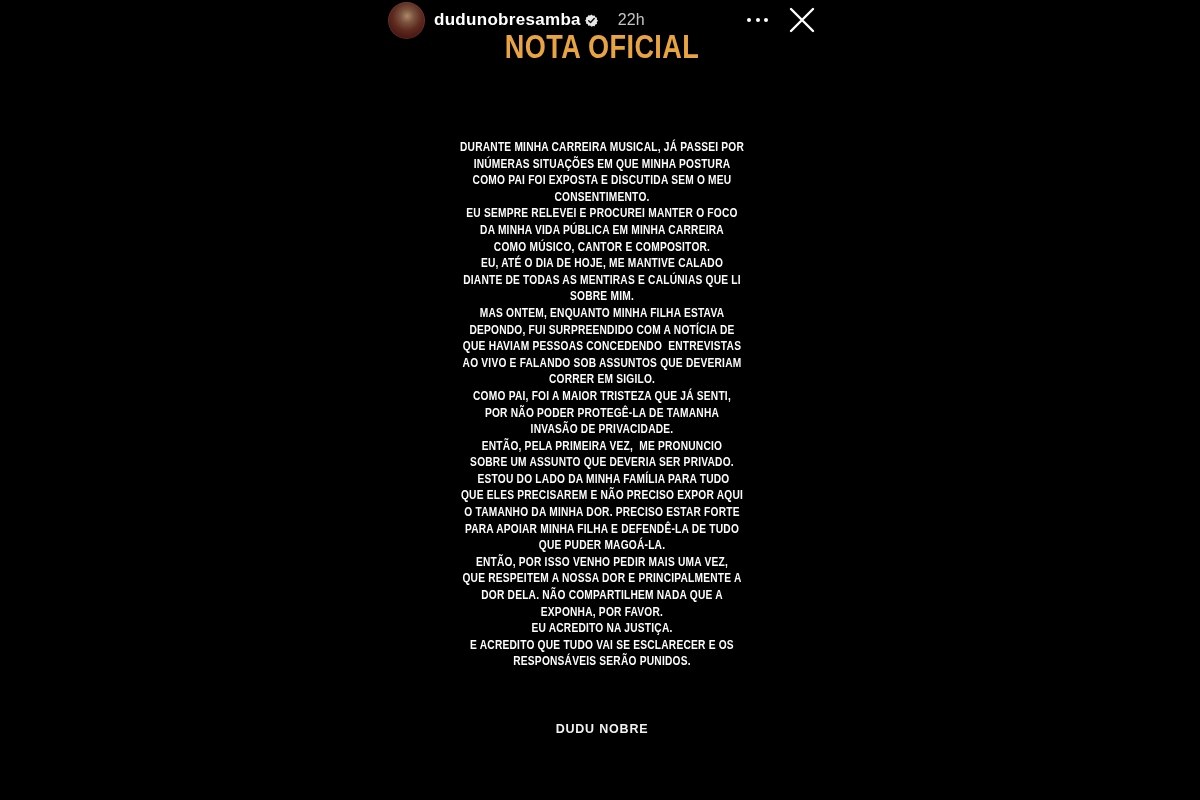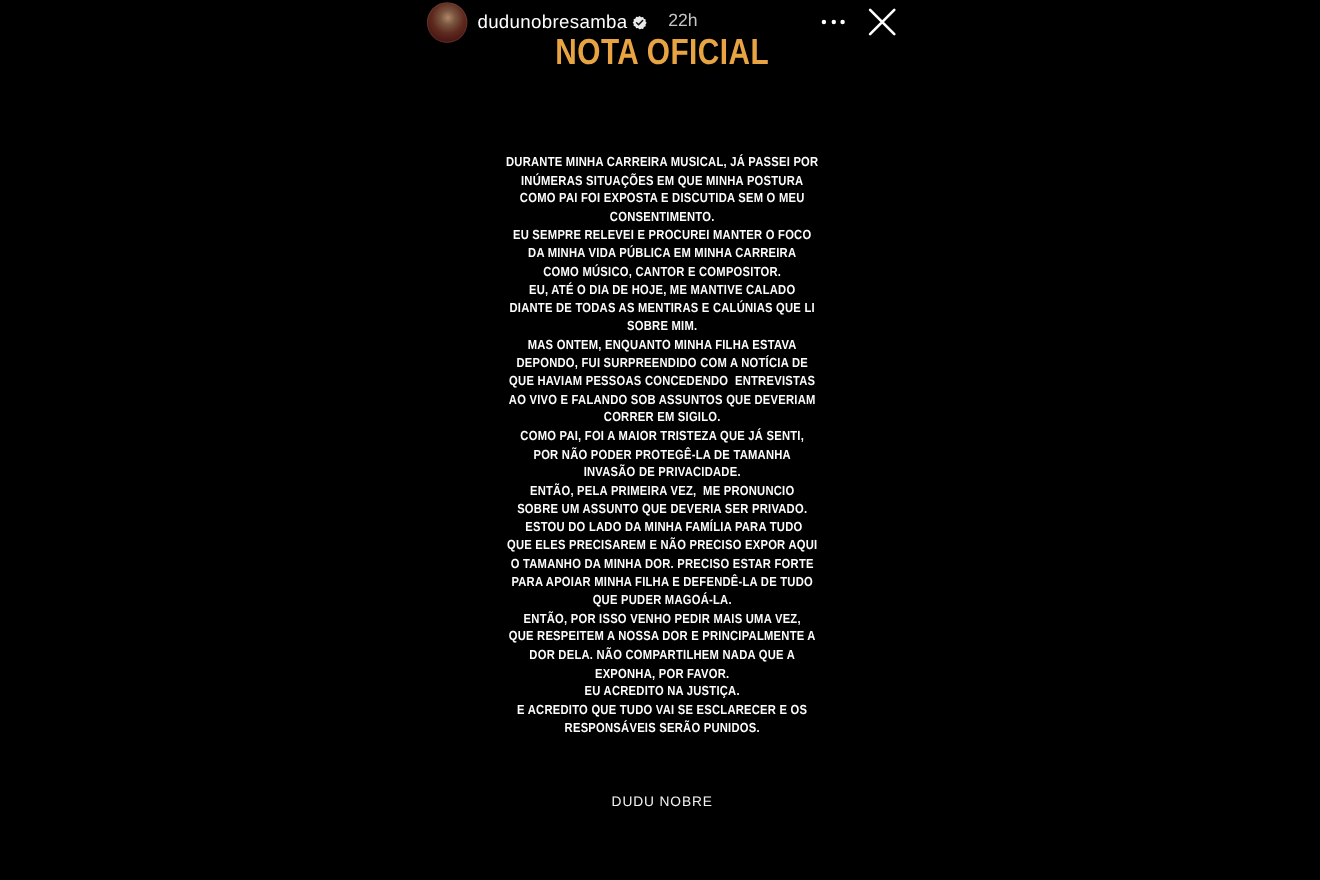--- a/index.html
+++ b/index.html
@@ -34,21 +34,21 @@
     margin-top: 1px;
     flex: 0 0 auto;
     background:
       radial-gradient(circle at 52% 38%, #b08968 0%, #7a5540 22%, #5e2a1f 48%, #4a1713 72%, #2d0d0a 100%);
     box-shadow: inset 0 0 0 1px rgba(255,255,255,0.08);
   }
   .username {
     margin-left: 9px;
     color: #fff;
     font-size: 17px;
-    font-weight: 400;
+    font-weight: 700;
     letter-spacing: 0.3px;
     white-space: nowrap;
   }
   .verified {
     margin-left: 4px;
     width: 13px; height: 13px;
     flex: 0 0 auto;
   }
   .timestamp {
     margin-left: 20px;
@@ -115,21 +115,21 @@
     white-space: pre;
   }
 
   .signature {
     position: absolute;
     left: 0; right: 0;
     top: 722px;
     text-align: center;
     color: #f2f2f2;
     font-size: 12.5px;
-    font-weight: 400;
+    font-weight: 700;
     letter-spacing: 0.8px;
     white-space: pre;
   }
 </style>
 </head>
 <body>
 
 <div class="canvas">
   <div class="story">
 

